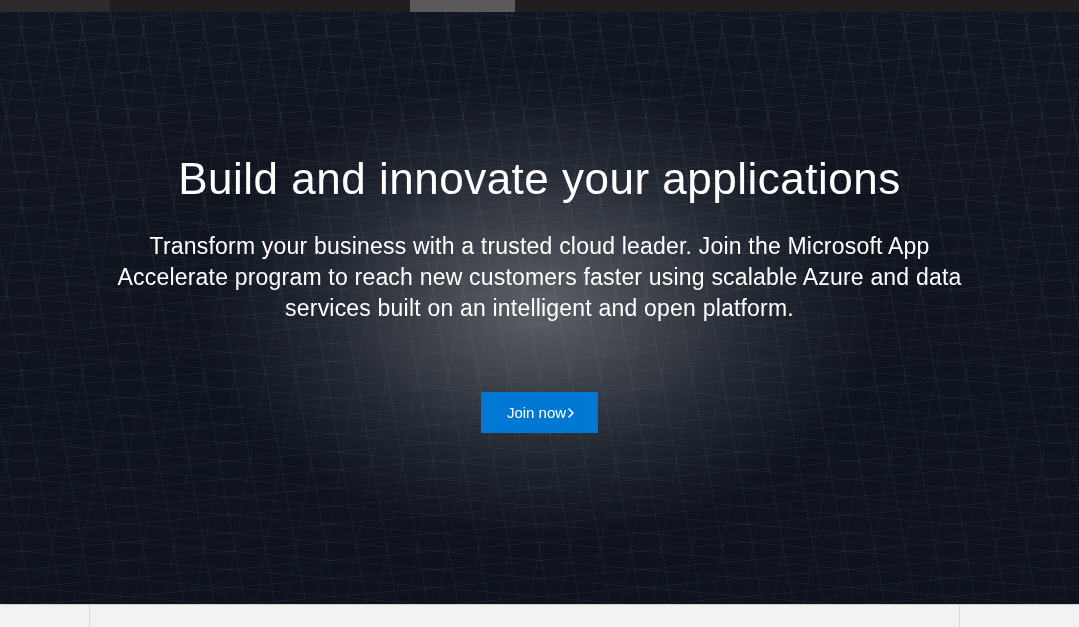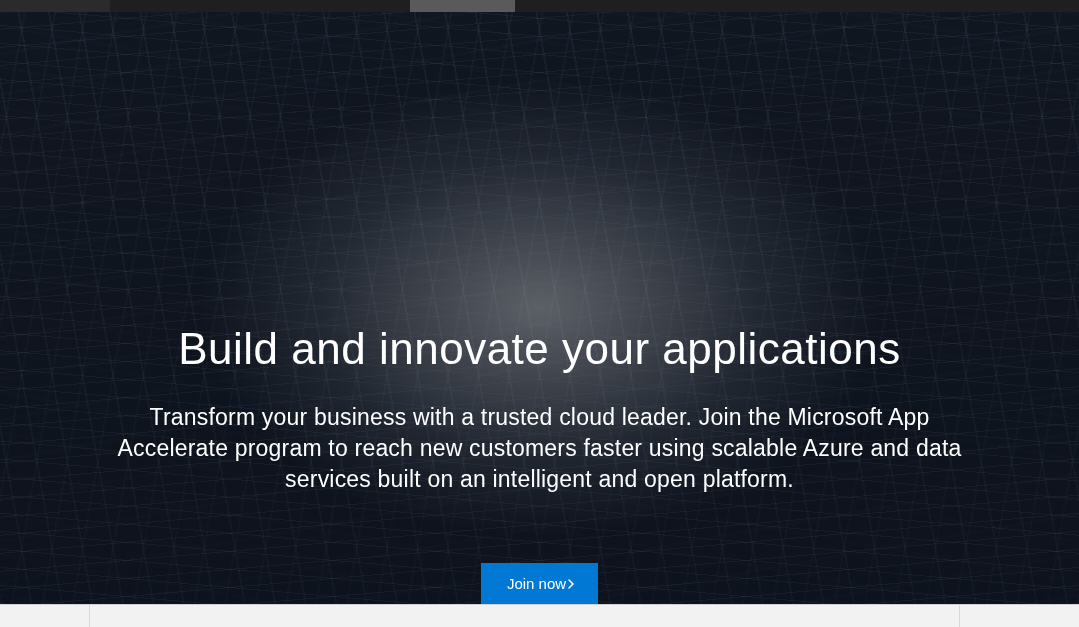--- a/index.html
+++ b/index.html
@@ -25,21 +25,21 @@
     .top-bar-segment.dark { background: #2b2b2b; }
     .top-bar-segment.darker { background: #1f1f1f; }
     .top-bar-segment.highlight { background: #5a5a5a; }
     .hero {
       position: relative;
       width: 100%;
       height: 592px;
       display: flex;
       flex-direction: column;
       align-items: center;
-      justify-content: flex-end;
+      justify-content: center;
       background:
         radial-gradient(ellipse 45% 55% at 50% 50%, rgba(255,255,255,0.32) 0%, rgba(200,210,220,0.1) 45%, rgba(0,0,0,0) 70%),
         linear-gradient(to bottom, rgba(10,15,25,0.5), rgba(10,15,25,0.7)),
         repeating-linear-gradient(80deg, rgba(70,80,95,0.35) 0px, rgba(70,80,95,0.35) 2px, rgba(20,25,35,0.35) 2px, rgba(20,25,35,0.35) 30px),
         repeating-linear-gradient(-80deg, rgba(70,80,95,0.35) 0px, rgba(70,80,95,0.35) 2px, rgba(20,25,35,0.35) 2px, rgba(20,25,35,0.35) 30px),
         repeating-linear-gradient(170deg, rgba(60,70,85,0.3) 0px, rgba(60,70,85,0.3) 3px, rgba(15,20,30,0.3) 3px, rgba(15,20,30,0.3) 40px),
         repeating-linear-gradient(-170deg, rgba(60,70,85,0.3) 0px, rgba(60,70,85,0.3) 3px, rgba(15,20,30,0.3) 3px, rgba(15,20,30,0.3) 40px),
         linear-gradient(to bottom, #2a3240, #1a2230);
       text-align: center;
       padding: 0 60px;

